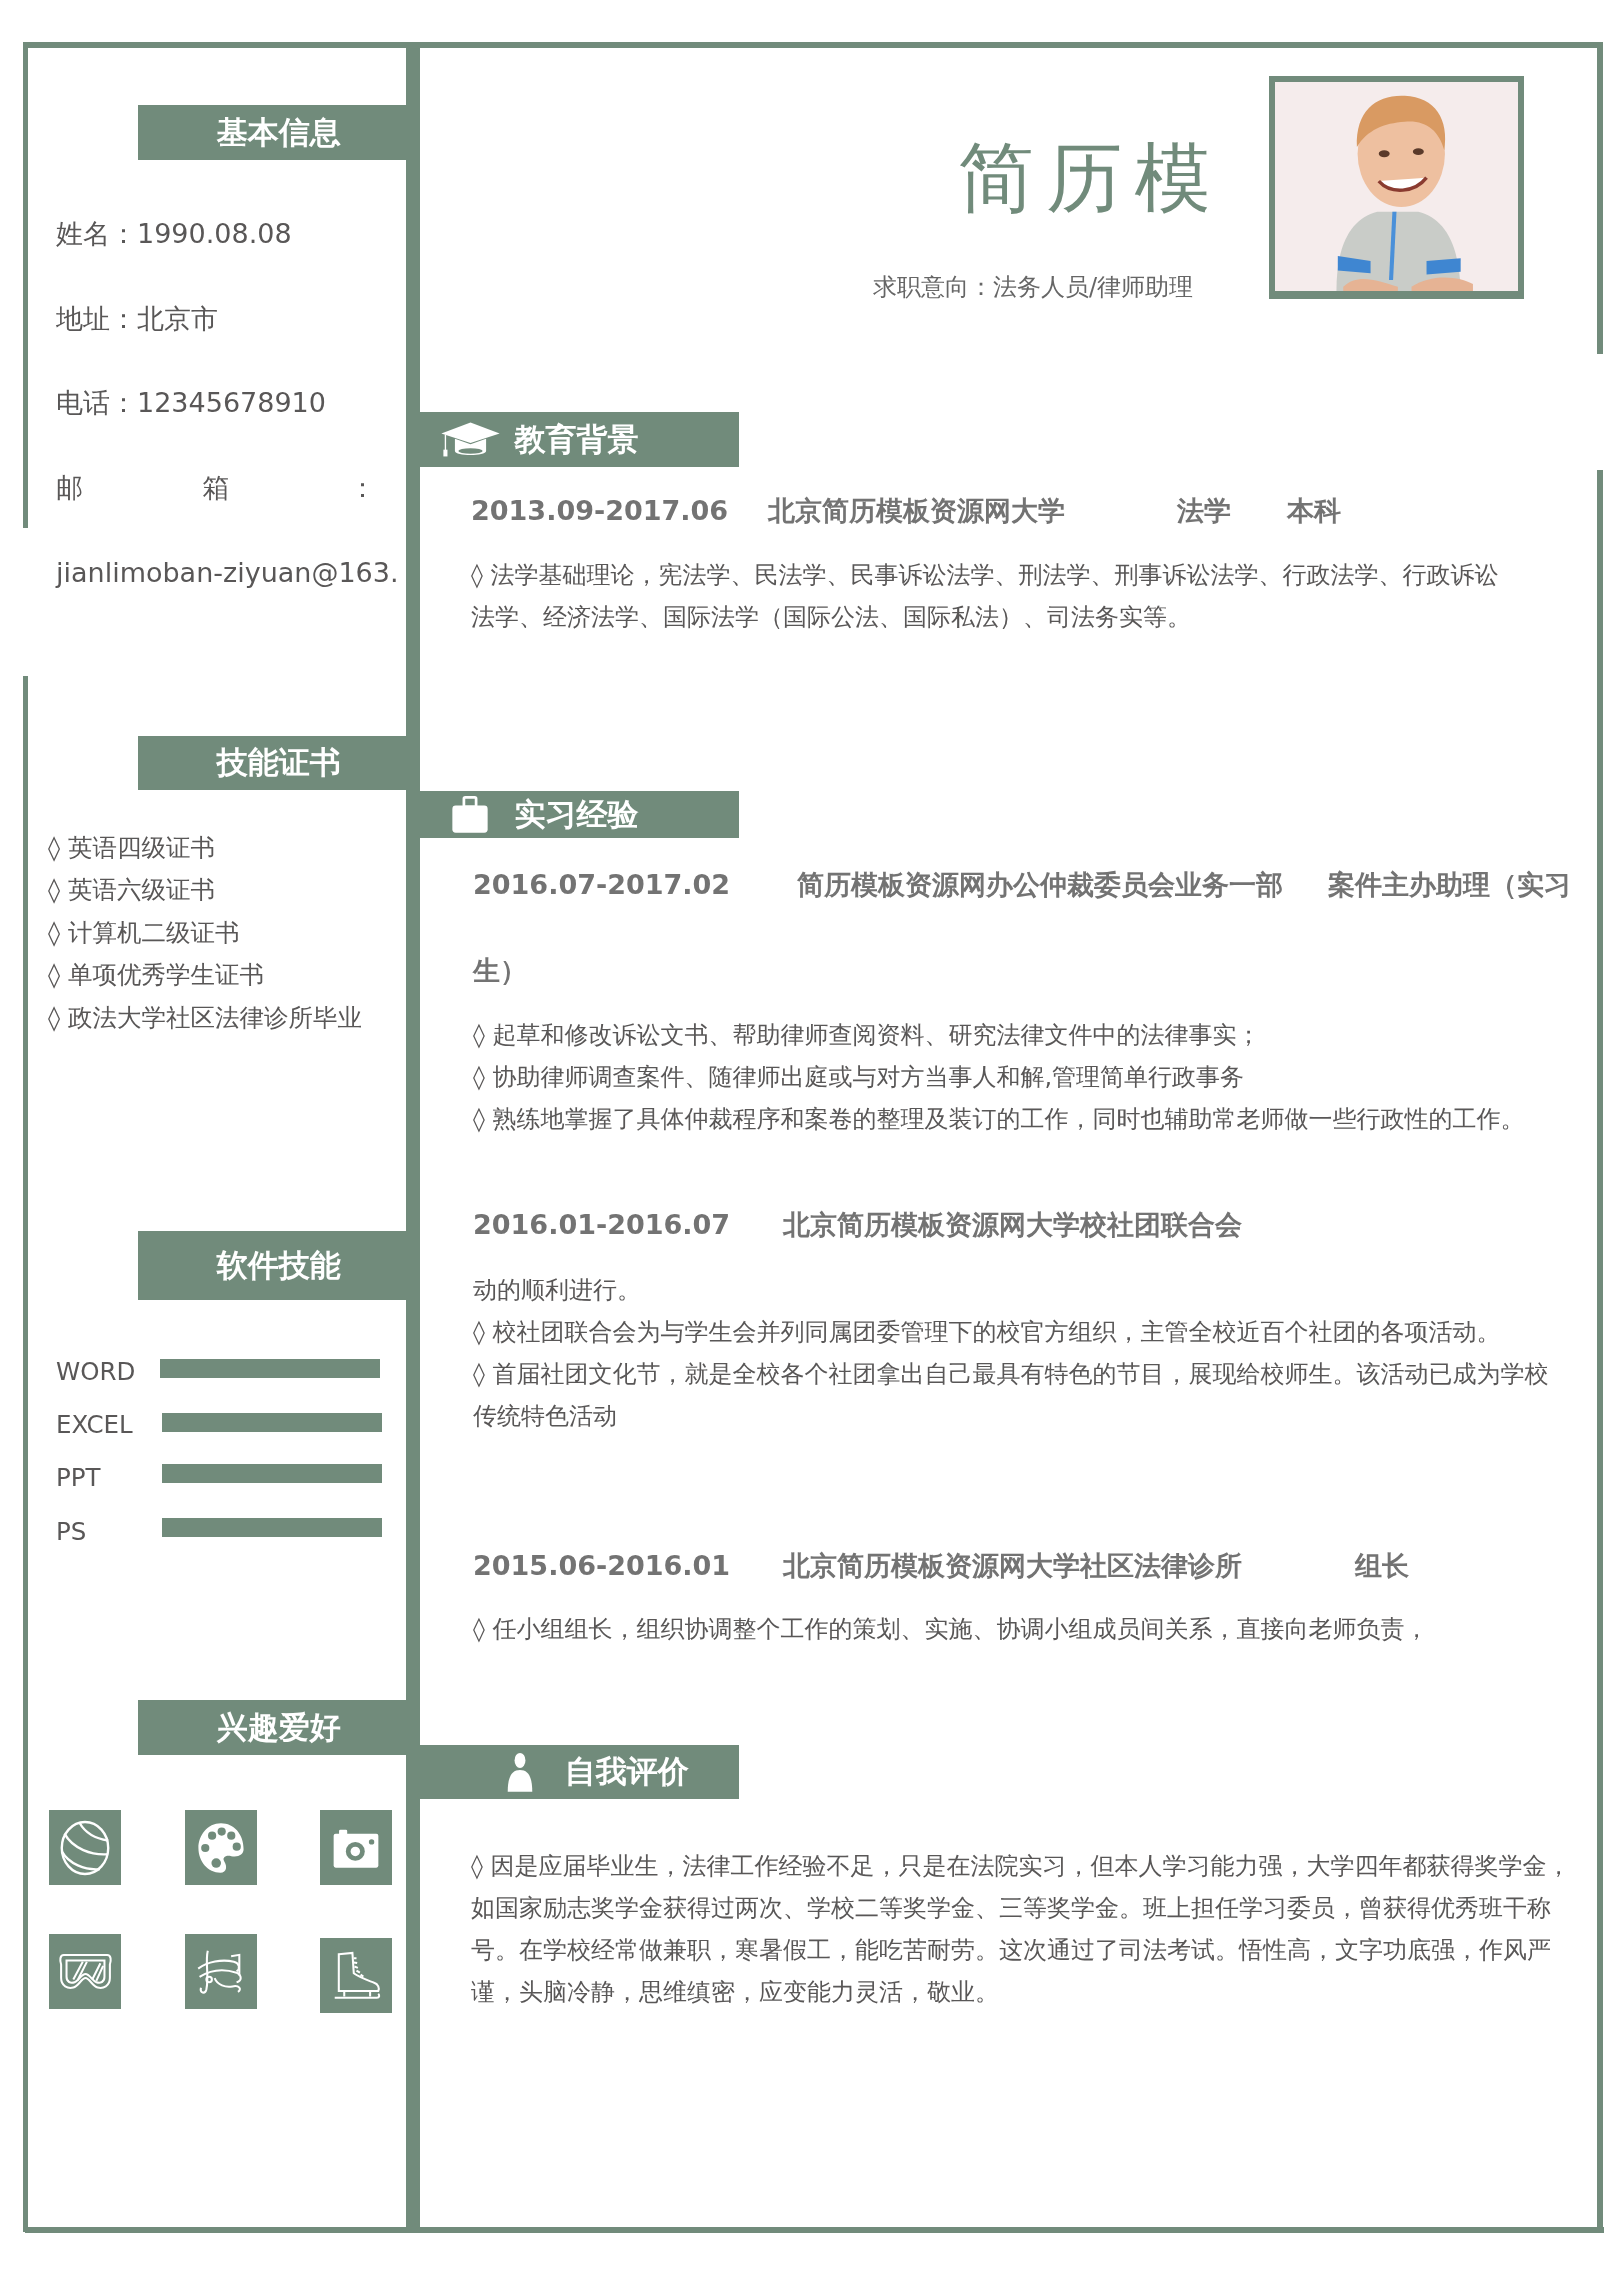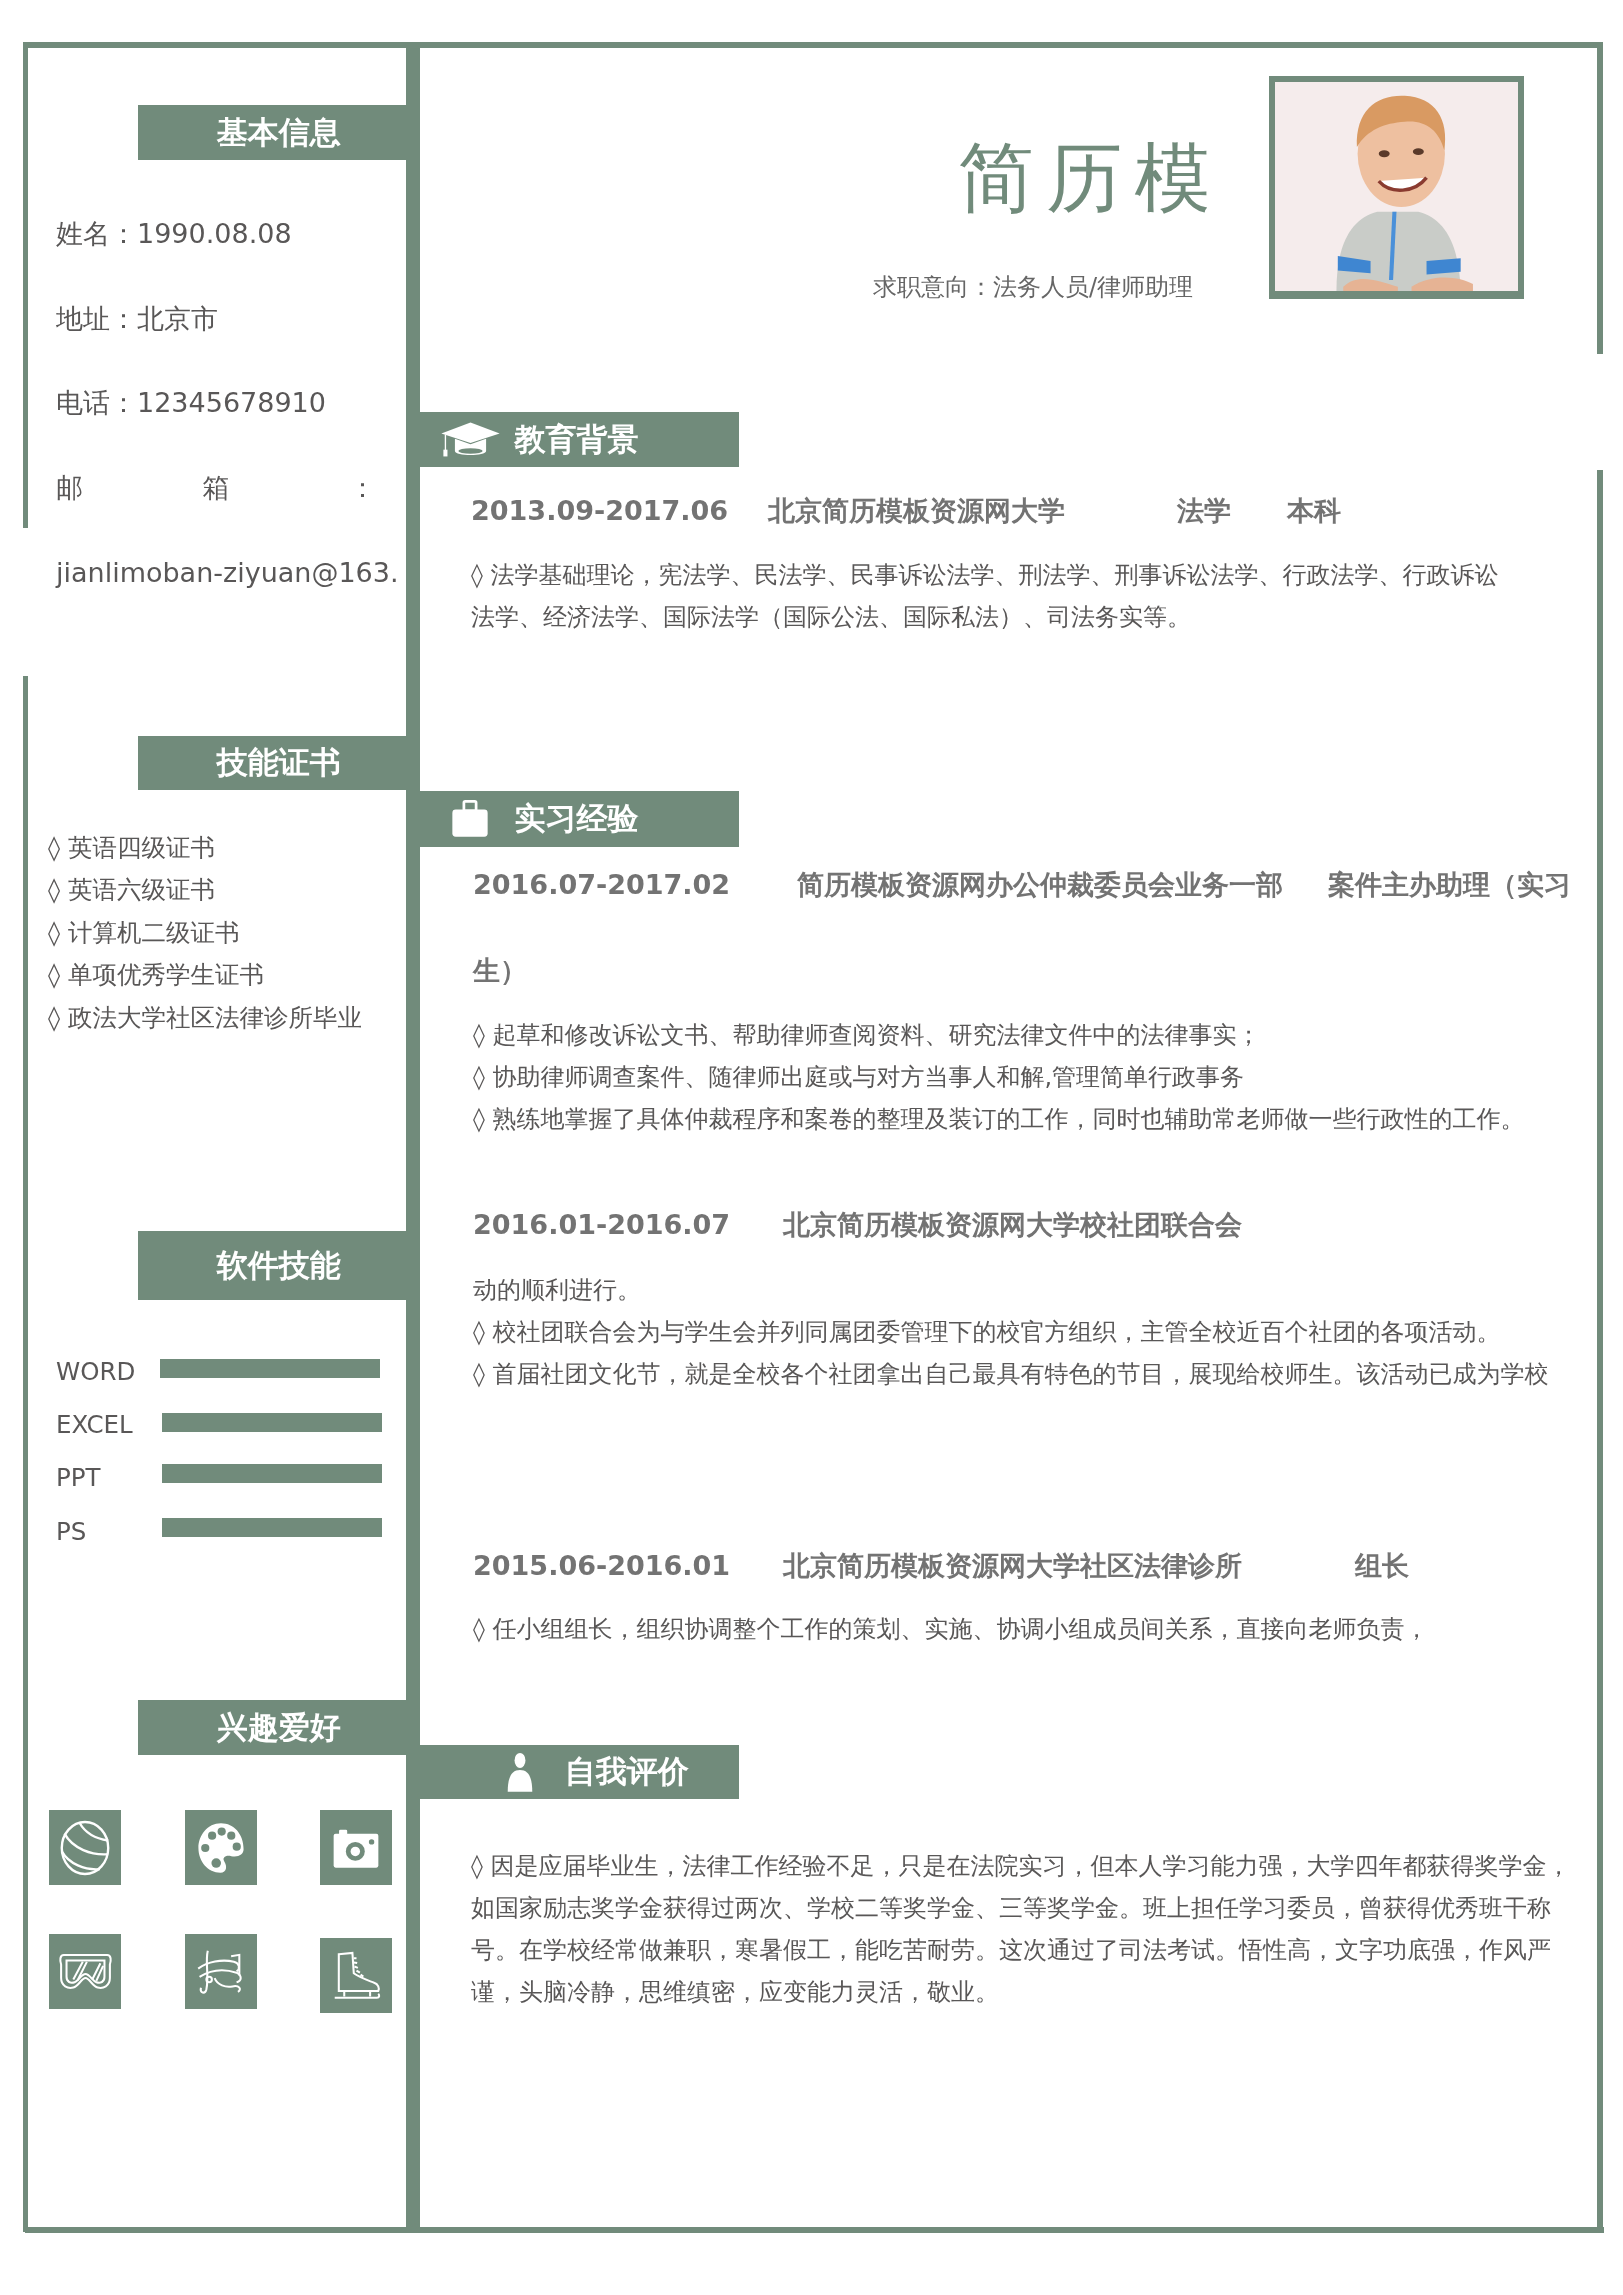--- a/index.html
+++ b/index.html
@@ -162,21 +162,21 @@
 </div>
 <div class="head-row" style="left:471px; top:497px;">2013.09-2017.06</div>
 <div class="head-row" style="left:768px; top:497px;">北京简历模板资源网大学</div>
 <div class="head-row" style="left:1177px; top:497px;">法学</div>
 <div class="head-row" style="left:1287px; top:497px;">本科</div>
 <div class="para" style="left:471px; top:554px; width:1118px;">
   <div>◊ 法学基础理论，宪法学、民法学、民事诉讼法学、刑法学、刑事诉讼法学、行政法学、行政诉讼</div>
   <div>法学、经济法学、国际法学（国际公法、国际私法）、司法务实等。</div>
 </div>
 
-<div class="bar-right" style="top:791px; height:56px;">
+<div class="bar-right" style="top:791px; height:47px;">
   <span class="ico">
     <svg width="38" height="38" viewBox="0 0 56 56">
       <rect x="2" y="14" width="52" height="40" rx="5" fill="#fff"></rect>
       <rect x="19" y="2" width="18" height="14" rx="2" fill="none" stroke="#fff" stroke-width="4"></rect>
     </svg>
   </span>
   <span class="lbl">实习经验</span>
 </div>
 
 <div class="head-row" style="left:473px; top:871px;">2016.07-2017.02</div>
@@ -188,20 +188,21 @@
   <div>◊ 协助律师调查案件、随律师出庭或与对方当事人和解,管理简单行政事务</div>
   <div>◊ 熟练地掌握了具体仲裁程序和案卷的整理及装订的工作，同时也辅助常老师做一些行政性的工作。</div>
 </div>
 
 <div class="head-row" style="left:473px; top:1211px;">2016.01-2016.07</div>
 <div class="head-row" style="left:783px; top:1211px;">北京简历模板资源网大学校社团联合会</div>
 <div class="para" style="left:473px; top:1269px; width:1118px;">
   <div>动的顺利进行。</div>
   <div>◊ 校社团联合会为与学生会并列同属团委管理下的校官方组织，主管全校近百个社团的各项活动。</div>
   <div>◊ 首届社团文化节，就是全校各个社团拿出自己最具有特色的节目，展现给校师生。该活动已成为学校</div>
+  <div>传统特色活动</div>
 </div>
 
 <div class="head-row" style="left:473px; top:1552px;">2015.06-2016.01</div>
 <div class="head-row" style="left:783px; top:1552px;">北京简历模板资源网大学社区法律诊所</div>
 <div class="head-row" style="left:1355px; top:1552px;">组长</div>
 <div class="para" style="left:473px; top:1608px; width:1118px;">
   <div>◊ 任小组组长，组织协调整个工作的策划、实施、协调小组成员间关系，直接向老师负责，</div>
 </div>
 
 <div class="bar-right" style="top:1745px; height:54px;justify-content:center;">

